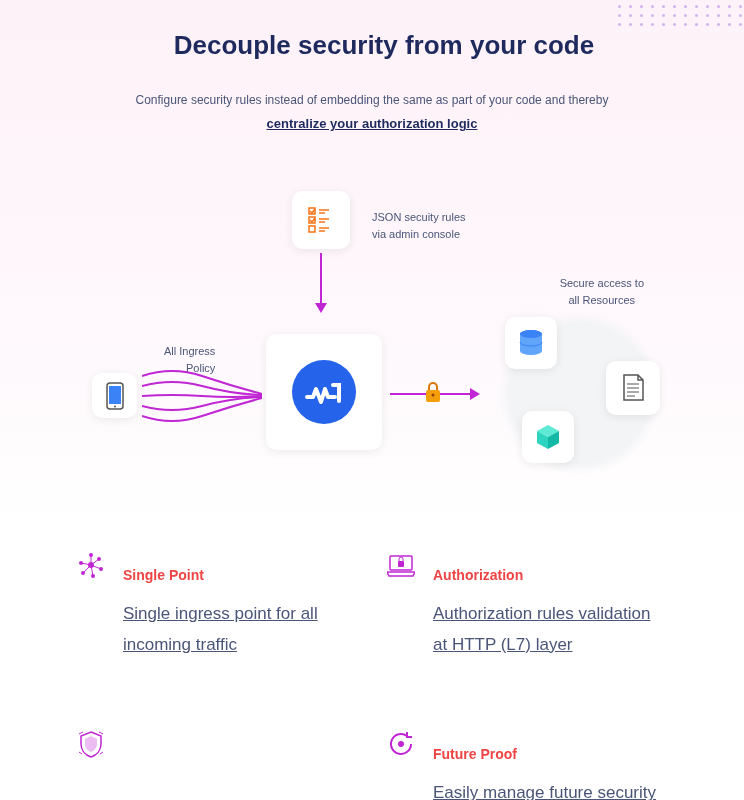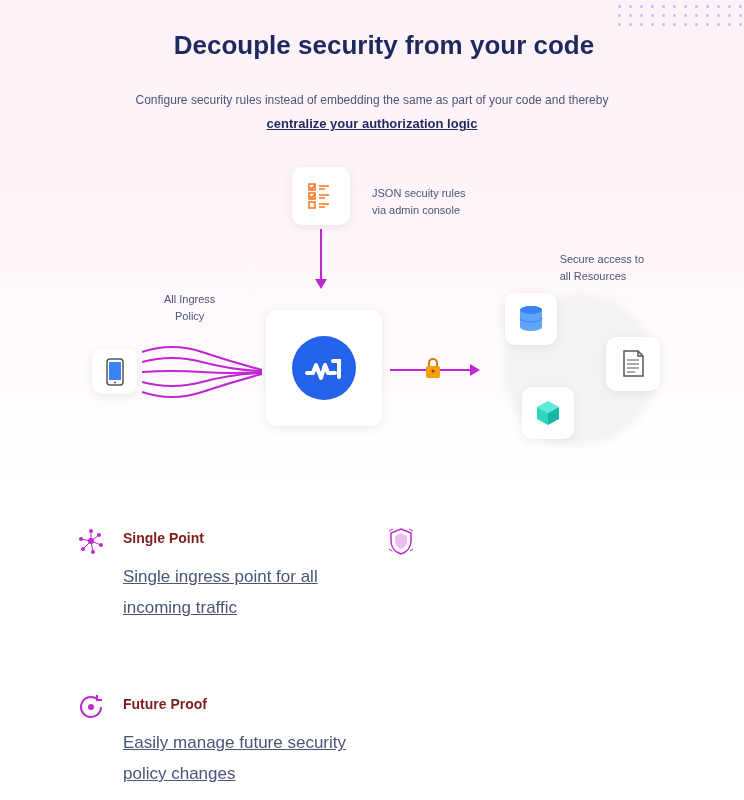--- a/index.html
+++ b/index.html
@@ -41,21 +41,21 @@
       margin: 0 auto 6px auto;
       line-height: 1.6;
     }
     .link-text {
       font-size: 13px;
       color: #1e2a5e;
       text-align: center;
       font-weight: 600;
       text-decoration: underline;
       display: block;
-      margin-bottom: 36px;
+      margin-bottom: 60px;
     }
     
     .diagram {
       position: relative;
       width: 580px;
       height: 290px;
       margin: 0 auto 70px auto;
     }
     .card {
       position: absolute;
@@ -72,25 +72,25 @@
       position: absolute;
       top: 18px;
       left: 290px;
       font-size: 11px;
       color: #4a5578;
       line-height: 1.5;
     }
     
     .ingress-label {
       position: absolute;
-      top: 124px;
+      top: 152px;
       left: 82px;
       font-size: 11px;
       color: #4a5578;
-      text-align: center;
+      text-align: right;
       line-height: 1.5;
     }
     
     .phone-card { top: 182px; left: 10px; width: 45px; height: 45px; }
     
     .main-card { top: 143px; left: 184px; width: 116px; height: 116px; }
     .main-circle {
       width: 64px;
       height: 64px;
       background: #2563eb;
@@ -99,20 +99,21 @@
       align-items: center;
       justify-content: center;
     }
     
     .resources-label {
       position: absolute;
       top: 84px;
       right: 18px;
       font-size: 11px;
       color: #4a5578;
+      text-align: center;
       line-height: 1.5;
     }
     .resources-bg {
       position: absolute;
       top: 120px;
       right: 0;
       width: 165px;
       height: 165px;
       background: radial-gradient(circle, #f3f4f6 0%, #f3f4f6 60%, transparent 70%);
       border-radius: 50%;
@@ -182,23 +183,23 @@
     }
     .feature-icon {
       width: 28px;
       height: 28px;
       flex-shrink: 0;
     }
     .feature-content { flex: 1; }
     .feature-title {
       font-size: 14px;
       font-weight: 700;
-      color: #7f1d1d;
+      color: #ef4444;
       margin-bottom: 16px;
-      margin-top: 3px;
+      margin-top: 16px;
     }
     .feature-desc {
       font-size: 17px;
       color: #4a5578;
       line-height: 1.8;
       text-decoration: underline;
     }
   </style>
 </head>
 <body>
@@ -358,20 +359,32 @@
       <line x1="14" y1="14" x2="16" y2="25" stroke="#c026d3" stroke-width="1"></line>
       <line x1="14" y1="14" x2="6" y2="22" stroke="#c026d3" stroke-width="1"></line>
       <line x1="14" y1="14" x2="4" y2="12" stroke="#c026d3" stroke-width="1"></line>
     </svg>
     <div class="feature-content">
       <div class="feature-title">Single Point</div>
       <div class="feature-desc">Single ingress point for all incoming traffic</div>
     </div>
   </div>
 
+  <div class="feature">
+    <svg class="feature-icon" viewBox="0 0 28 28">
+      <rect x="3" y="5" width="22" height="14" rx="1" fill="none" stroke="#c026d3" stroke-width="1.5"></rect>
+      <path d="M0 21 h28 l-2 4 h-24 z" fill="none" stroke="#c026d3" stroke-width="1.5"></path>
+      <rect x="11" y="10" width="6" height="6" rx="1" fill="#c026d3"></rect>
+      <path d="M12 10 V8 a2 2 0 0 1 4 0 V10" fill="none" stroke="#c026d3" stroke-width="1"></path>
+    </svg>
+    <div class="feature-content">
+      <div class="feature-title">Authorization</div>
+      <div class="feature-desc">Authorization rules validation at HTTP (L7) layer</div>
+    </div>
+  </div>
 
   <div class="feature">
     <svg class="feature-icon" viewBox="0 0 28 28">
       <path d="M14 2 L24 6 V14 C24 20 20 25 14 27 C8 25 4 20 4 14 V6 Z" fill="none" stroke="#c026d3" stroke-width="1.5"></path>
       <path d="M14 6 L20 9 V14 C20 18 17 21 14 22 C11 21 8 18 8 14 V9 Z" fill="#c026d3" opacity="0.3"></path>
       <line x1="2" y1="4" x2="6" y2="2" stroke="#c026d3" stroke-width="1"></line>
       <line x1="26" y1="4" x2="22" y2="2" stroke="#c026d3" stroke-width="1"></line>
       <line x1="2" y1="22" x2="5" y2="24" stroke="#c026d3" stroke-width="1"></line>
       <line x1="26" y1="22" x2="23" y2="24" stroke="#c026d3" stroke-width="1"></line>
     </svg>

